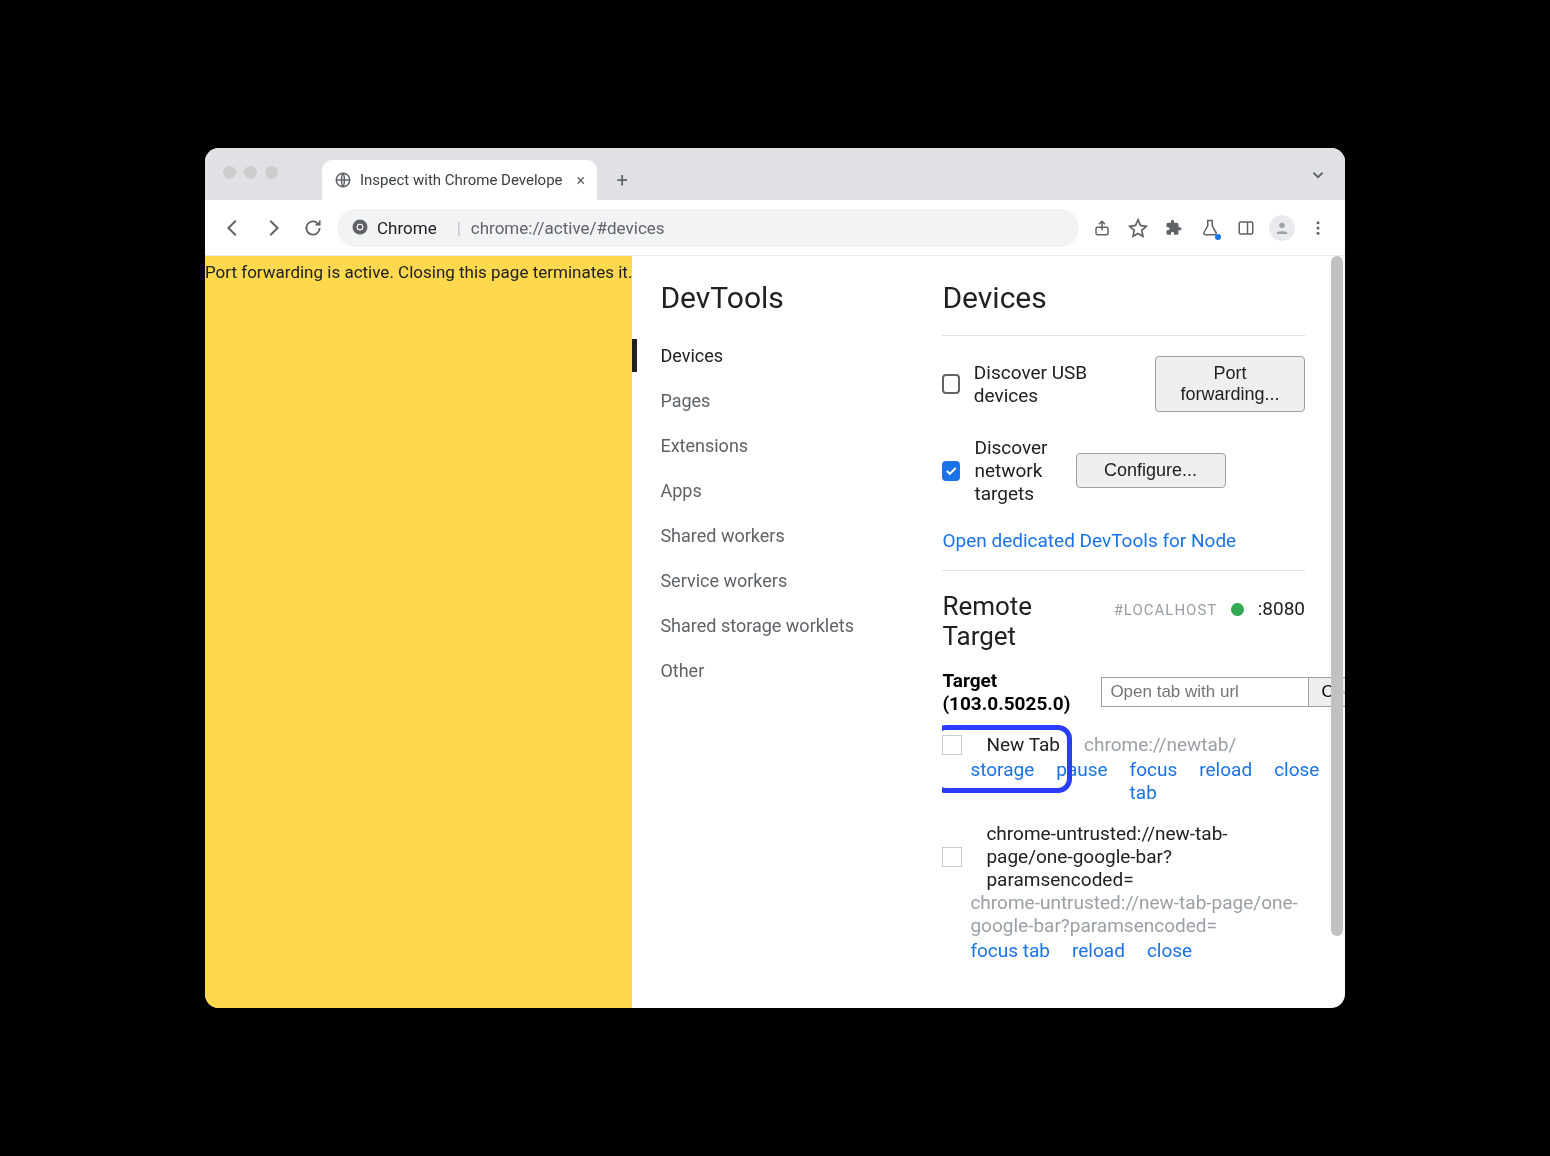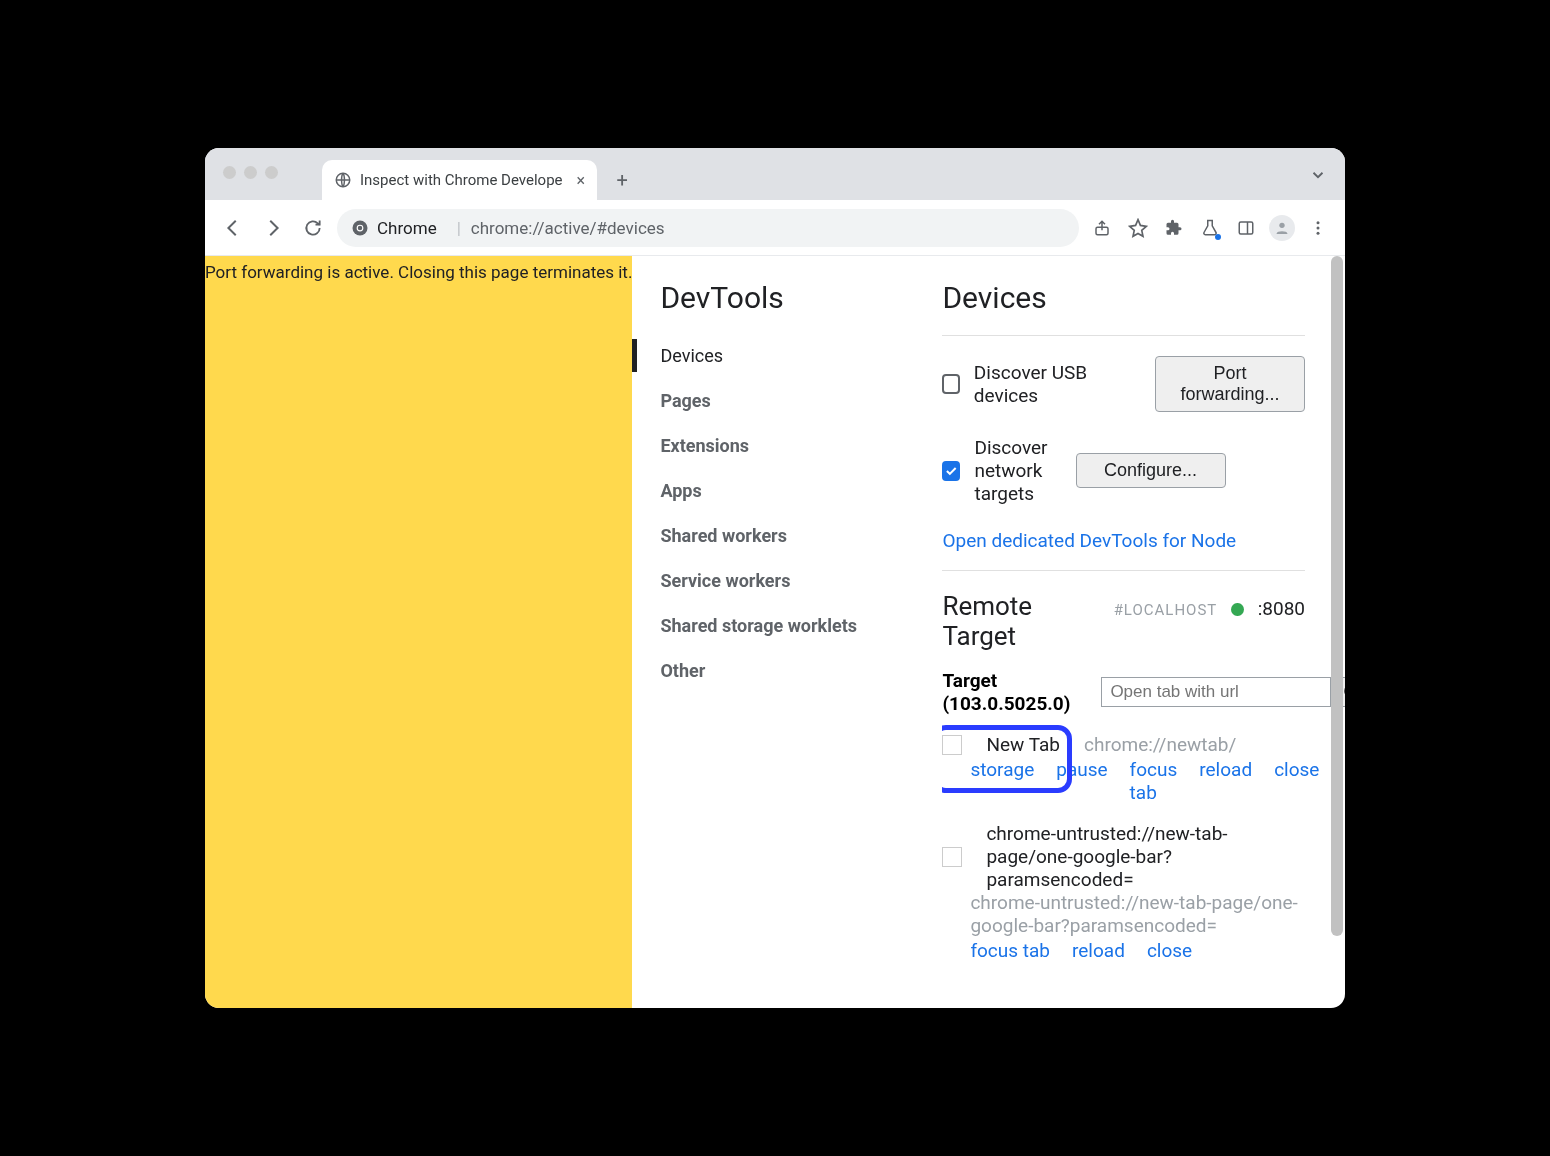--- a/index.html
+++ b/index.html
@@ -90,21 +90,21 @@
     background: #f1f3f4;
     border-radius: 19px;
     display: flex;
     align-items: center;
     padding: 0 14px;
     gap: 10px;
     font-size: 17px;
     color: #202124;
   }
   .addrbar .chip {
-    display: flex; align-items: center; gap: 8px;
+    display: flex; align-items: flex-start; gap: 8px;
     padding-right: 10px;
   }
   .addrbar .divider {
     color: #bdc1c6;
   }
   .addrbar .url { color: #5f6368; }
   .toolbar .right-icons {
     display:flex; align-items:center; gap: 6px;
   }
   .tool-icon {
@@ -142,21 +142,20 @@
   .sidebar-title {
     font-size: 30px;
     color: #202124;
     padding: 0 28px 18px 28px;
   }
   .side-item {
     padding: 12px 28px;
     font-size: 18px;
     color: #5f6368;
     cursor: pointer;
-    font-weight: bold;
   }
   .side-item.active {
     color: #202124;
     font-weight: 400;
     position: relative;
   }
   .side-item.active::before {
     content:"";
     position:absolute; left:0; top:6px; bottom:6px; width:5px; background:#202124;
   }
@@ -222,21 +221,21 @@
   }
   .remote-header .host { color: #9aa0a6; letter-spacing: 1px; font-size: 15px; }
   .remote-header .dot { width: 13px; height: 13px; background:#34a853; border-radius:50%; display:inline-block; margin: 0 4px; position: relative; top: 1px;}
   .remote-header .port { color: #202124; font-size: 19px; }
   .target-row {
     display:flex; align-items:center; gap: 31px; margin-bottom: 14px;
   }
   .target-row .target-name { font-weight: 700; font-size: 19px; }
   .url-input {
     border: 1px solid #9aa0a6; height: 30px; font-size: 17px; padding: 0 8px;
-    width: 230px; color: #5f6368;
+    width: 208px; color: #5f6368;
   }
   .open-btn {
     background:#efefef; border:1px solid #9aa0a6; height:30px; padding: 0 12px;
     font-size: 17px; cursor:pointer; margin-left: -1px;
   }
   .info-icon { width: 18px; height: 18px; background:#5f6368; border-radius:50%; color:#fff; display:inline-flex; align-items:center; justify-content:center; font-size:13px; font-weight:700; font-style: italic; font-family: Georgia, serif;}
   .entry {
     margin-bottom: 18px;
   }
   .entry-line1 {

